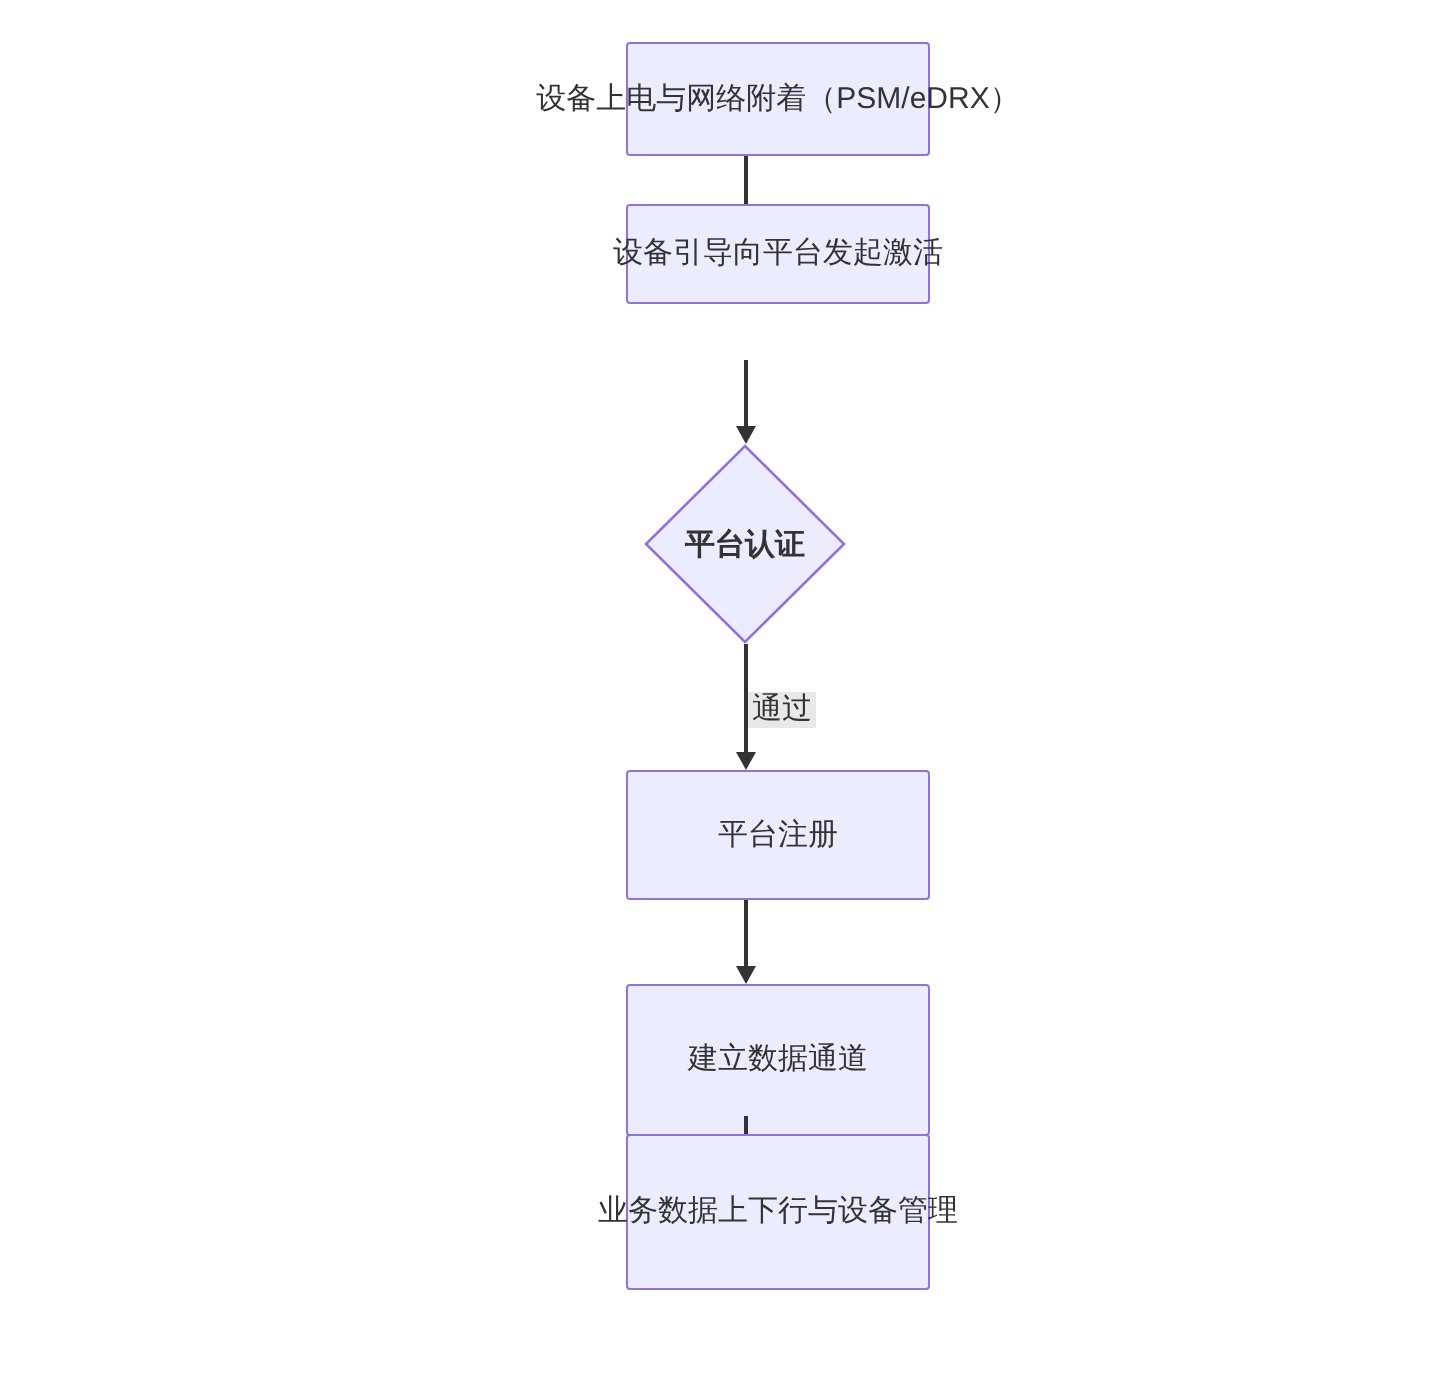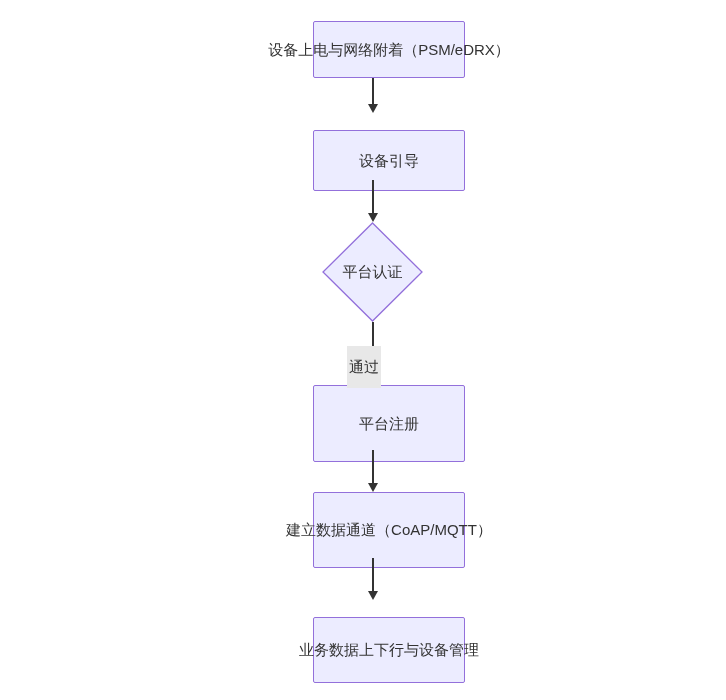--- a/index.html
+++ b/index.html
@@ -35,20 +35,21 @@
     margin-left: 16px;
   }
   .node .line { display: block; white-space: nowrap; }
   
   .decision {
     position: absolute;
     left: 322px;
     top: 222px;
     width: 101px;
     height: 100px;
+    font-weight: bold;
   }
   .decision svg { position: absolute; left: 0; top: 0; display: block; }
   .decision .dlabel {
     position: absolute;
     left: 0; top: 0; right: 0; bottom: 0;
     display: flex;
     align-items: center;
     justify-content: center;
     color: var(--text-color, #333333);
     font-size: 15px;
@@ -74,87 +75,87 @@
     bottom: 0;
     width: 0;
     height: 0;
     border-left: 5px solid transparent;
     border-right: 5px solid transparent;
     border-top: 9px solid var(--arrow-color, #333333);
   }
   
   .edge-label {
     position: absolute;
-    left: 364px;
+    left: 391px;
     top: 346px;
     transform: translateX(-50%);
     background: var(--edge-label-bg, #e8e8e8);
     color: var(--text-color, #333333);
     font-size: 15px;
     line-height: 1.2;
-    padding: 12px 2px;
+    padding: 0 2px;
     white-space: nowrap;
     z-index: 2;
     text-align: center;
   }
 </style>
 </head>
 <body>
 
 <div class="canvas">
 
   <div class="node" style="top:21px;height:57px">
     <span class="line">设备上电与网络附着</span>
     <span class="line">（PSM/eDRX）</span>
   </div>
 
   <div class="arrow" style="top:78px;height:35px">
     <div class="shaft"></div>
     <div class="head"></div>
   </div>
 
-  <div class="node" style="top:130px;height:61px">
+  <div class="node" style="top:102px;height:50px">
     <span class="line">设备引导</span>
+    <span class="line">向平台发起激活</span>
   </div>
 
   <div class="arrow" style="top:180px;height:42px">
     <div class="shaft"></div>
     <div class="head"></div>
   </div>
 
   <div class="decision">
     <svg width="101" height="100" viewBox="0 0 101 100">
       <polygon points="50.5,1 100,50 50.5,99 1,50" fill="#ECECFF" stroke="#9370DB" stroke-width="1.3"></polygon>
     </svg>
     <span class="dlabel">平台认证</span>
   </div>
 
   <div class="arrow" style="top:322px;height:63px">
     <div class="shaft"></div>
     <div class="head"></div>
   </div>
   <span class="edge-label">通过</span>
 
-  <div class="node" style="top:385px;height:77px">
+  <div class="node" style="top:385px;height:65px">
     <span class="line">平台注册</span>
   </div>
 
   <div class="arrow" style="top:450px;height:42px">
     <div class="shaft"></div>
     <div class="head"></div>
   </div>
 
   <div class="node" style="top:492px;height:76px">
     <span class="line">建立数据通道</span>
-    <span class="line">（CoAP/MQTT）</span>
   </div>
 
   <div class="arrow" style="top:558px;height:42px">
     <div class="shaft"></div>
     <div class="head"></div>
   </div>
 
-  <div class="node" style="top:617px;height:66px">
+  <div class="node" style="top:567px;height:78px">
     <span class="line">业务数据上下行</span>
     <span class="line">与设备管理</span>
   </div>
 
 </div>
 
 </body></html>

